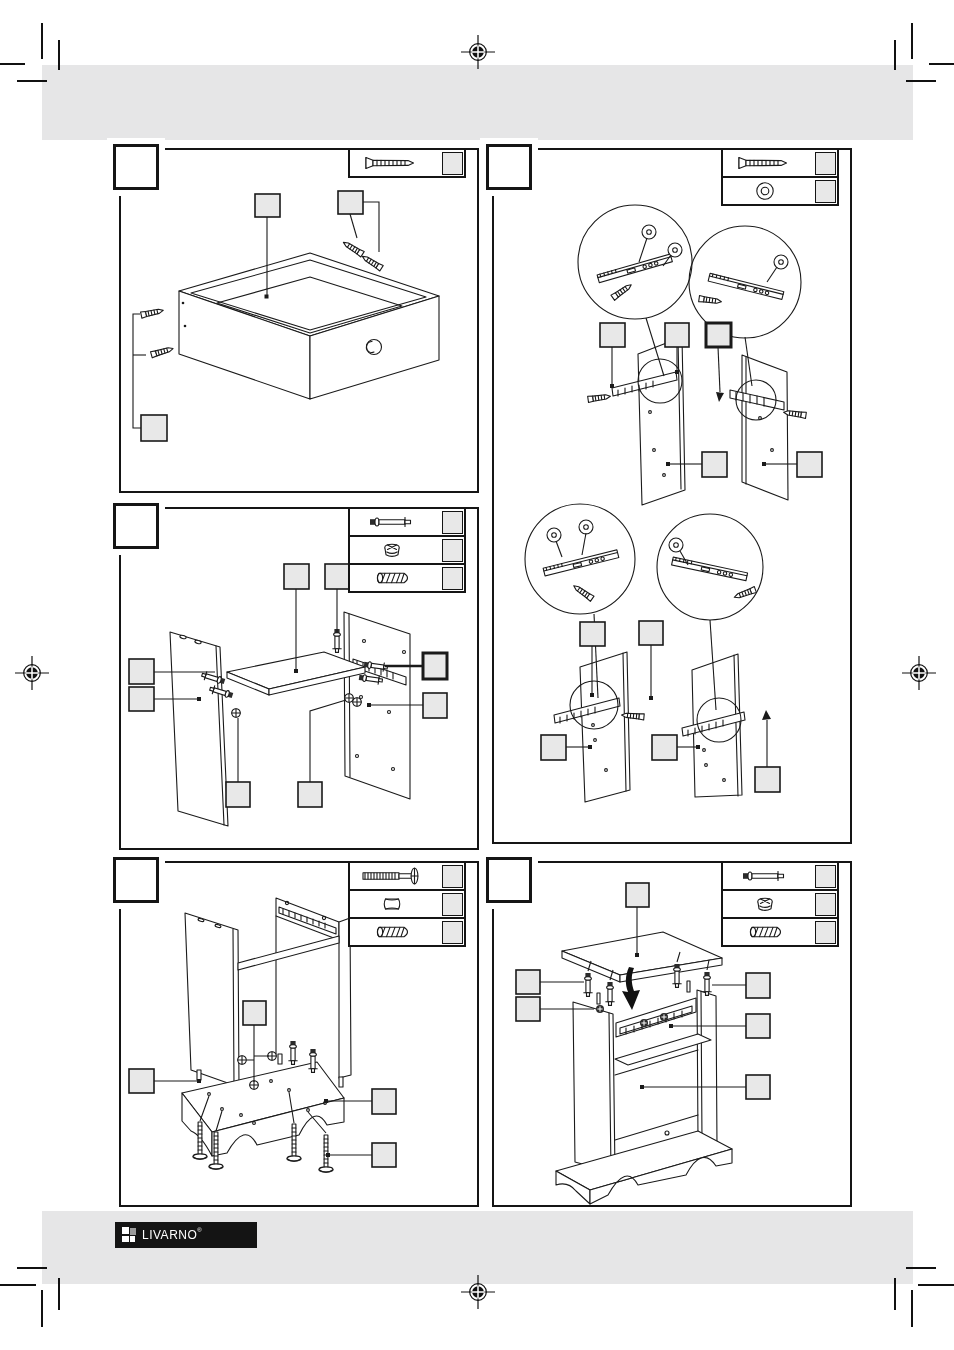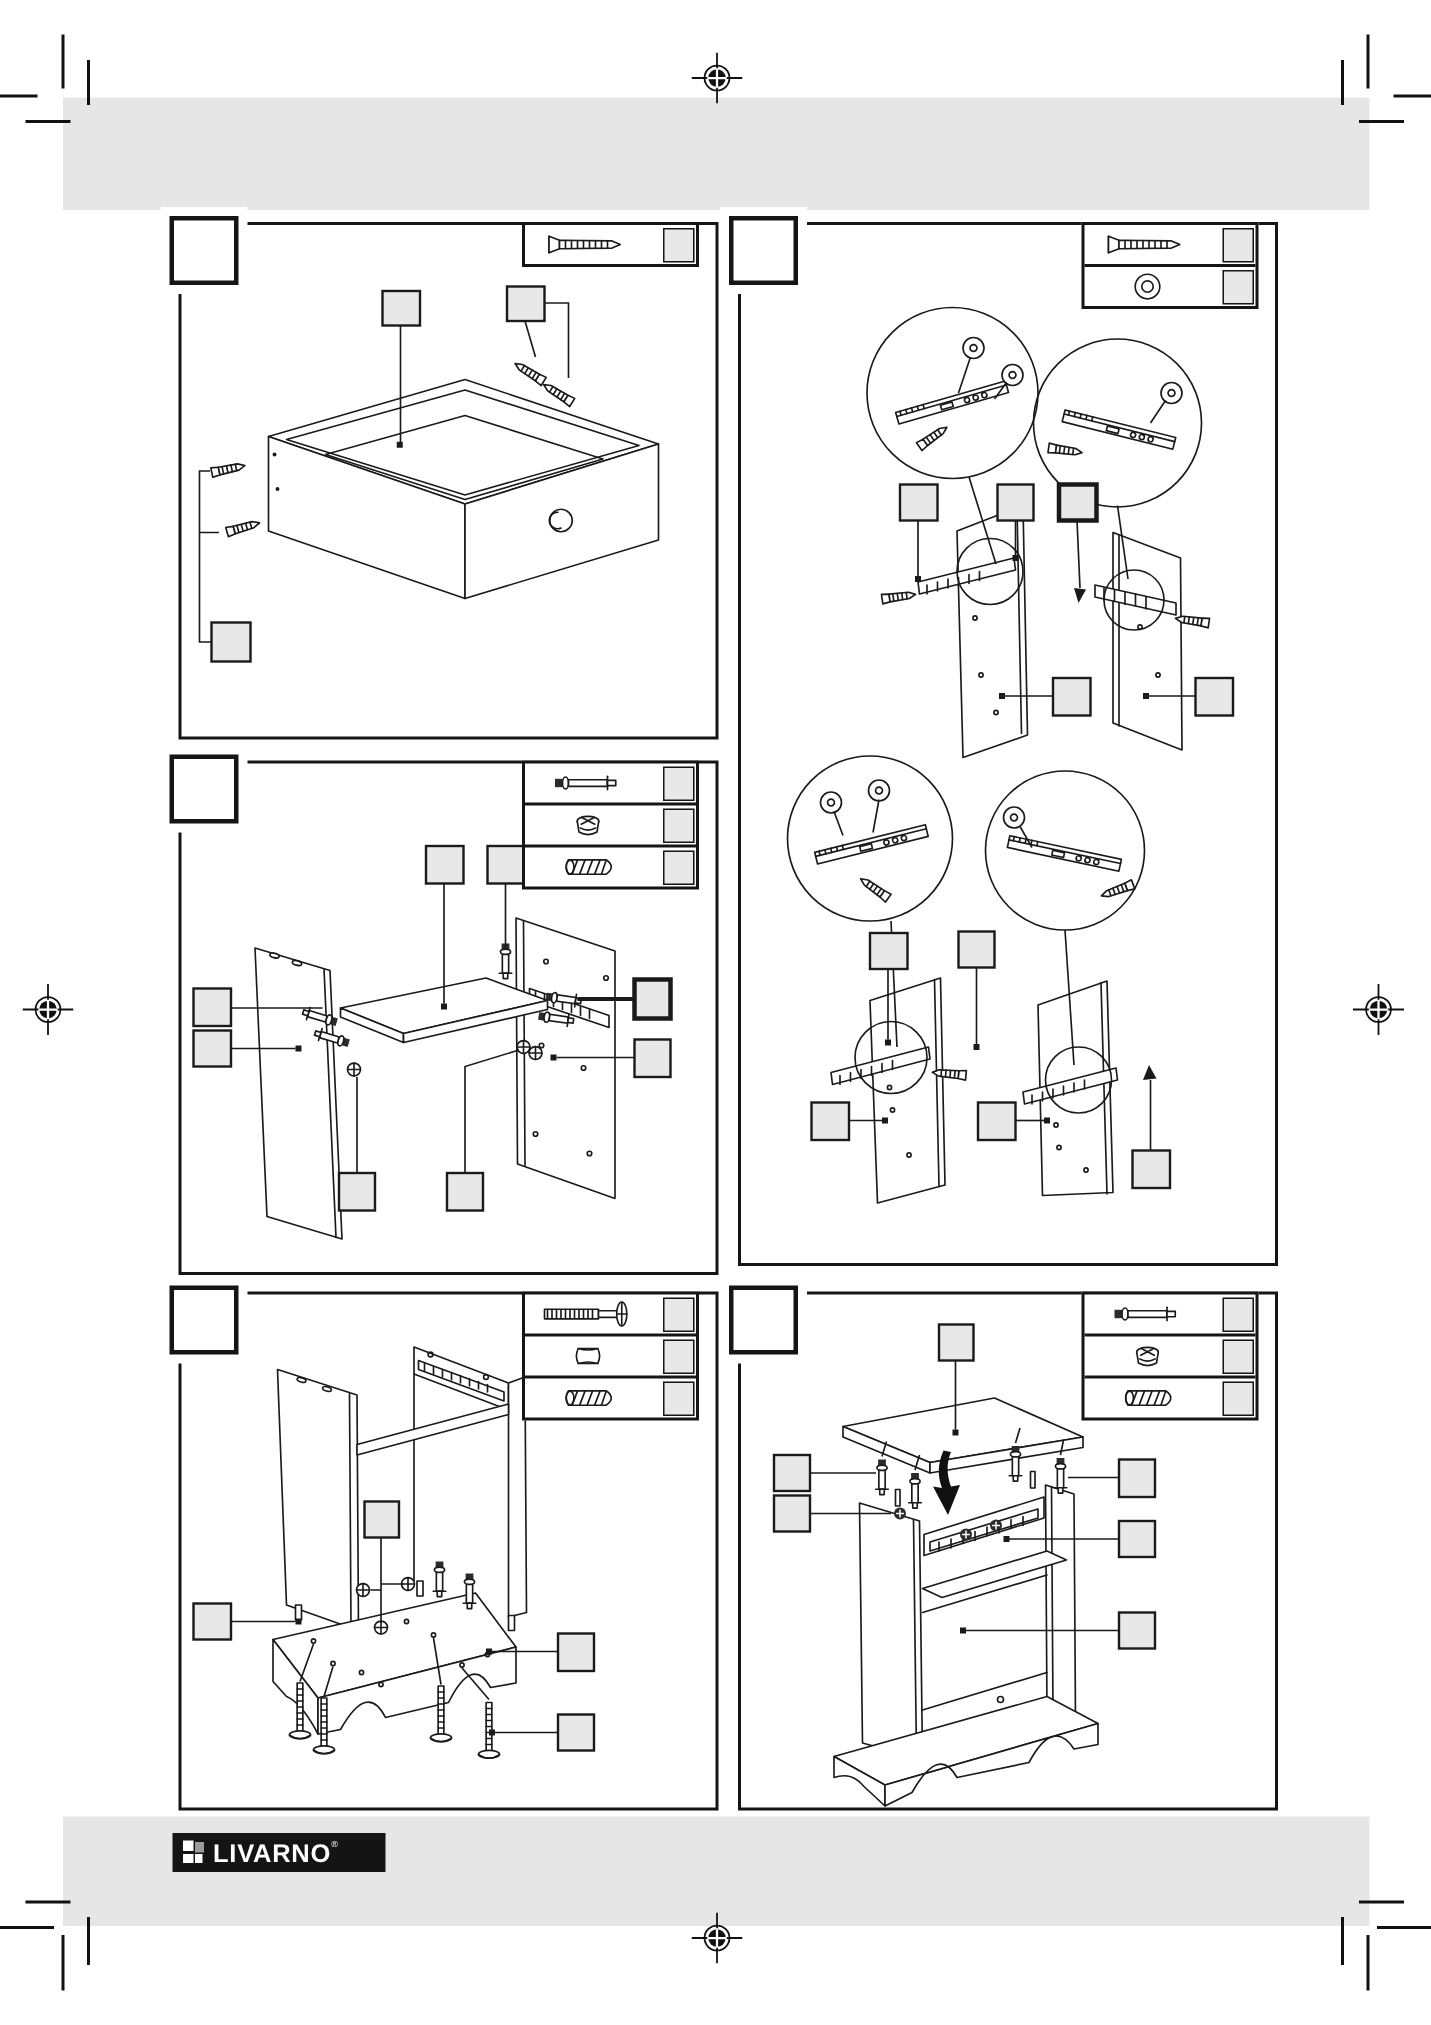--- a/index.html
+++ b/index.html
@@ -35,21 +35,21 @@
   .sq{fill:#1a1a1a;}
   
   .logo{position:absolute;left:115px;top:1222px;width:142px;height:26px;background:#141414;
         display:flex;align-items:center;padding-left:7px;box-sizing:border-box;z-index:2;}
   .logomark{position:relative;width:15px;height:17px;margin-right:5px;flex:0 0 auto;}
   .logomark span{position:absolute;display:block;}
   .lm1{left:0;top:0;width:6.5px;height:7.5px;background:#fff;}
   .lm2{left:8px;top:1.5px;width:6px;height:6.5px;background:#9b9b9b;}
   .lm3{left:0;top:9.5px;width:6.5px;height:6px;background:#fff;}
   .lm4{left:8px;top:9.5px;width:5px;height:5.5px;background:#fff;}
-  .logotext{color:#fff;font-weight:bold;font-size:17px;letter-spacing:0.5px;line-height:1;}
+  .logotext{color:#fff;font-weight:normal;font-size:12px;letter-spacing:0.5px;line-height:1;}
   .logoreg{color:#fff;font-size:6px;vertical-align:top;line-height:1;position:relative;top:-5px;}
 </style>
 </head>
 <body>
 
 <div class="page">
 
   <svg width="0" height="0" style="position:absolute" aria-hidden="true">
     <defs>
       <g id="scw">

